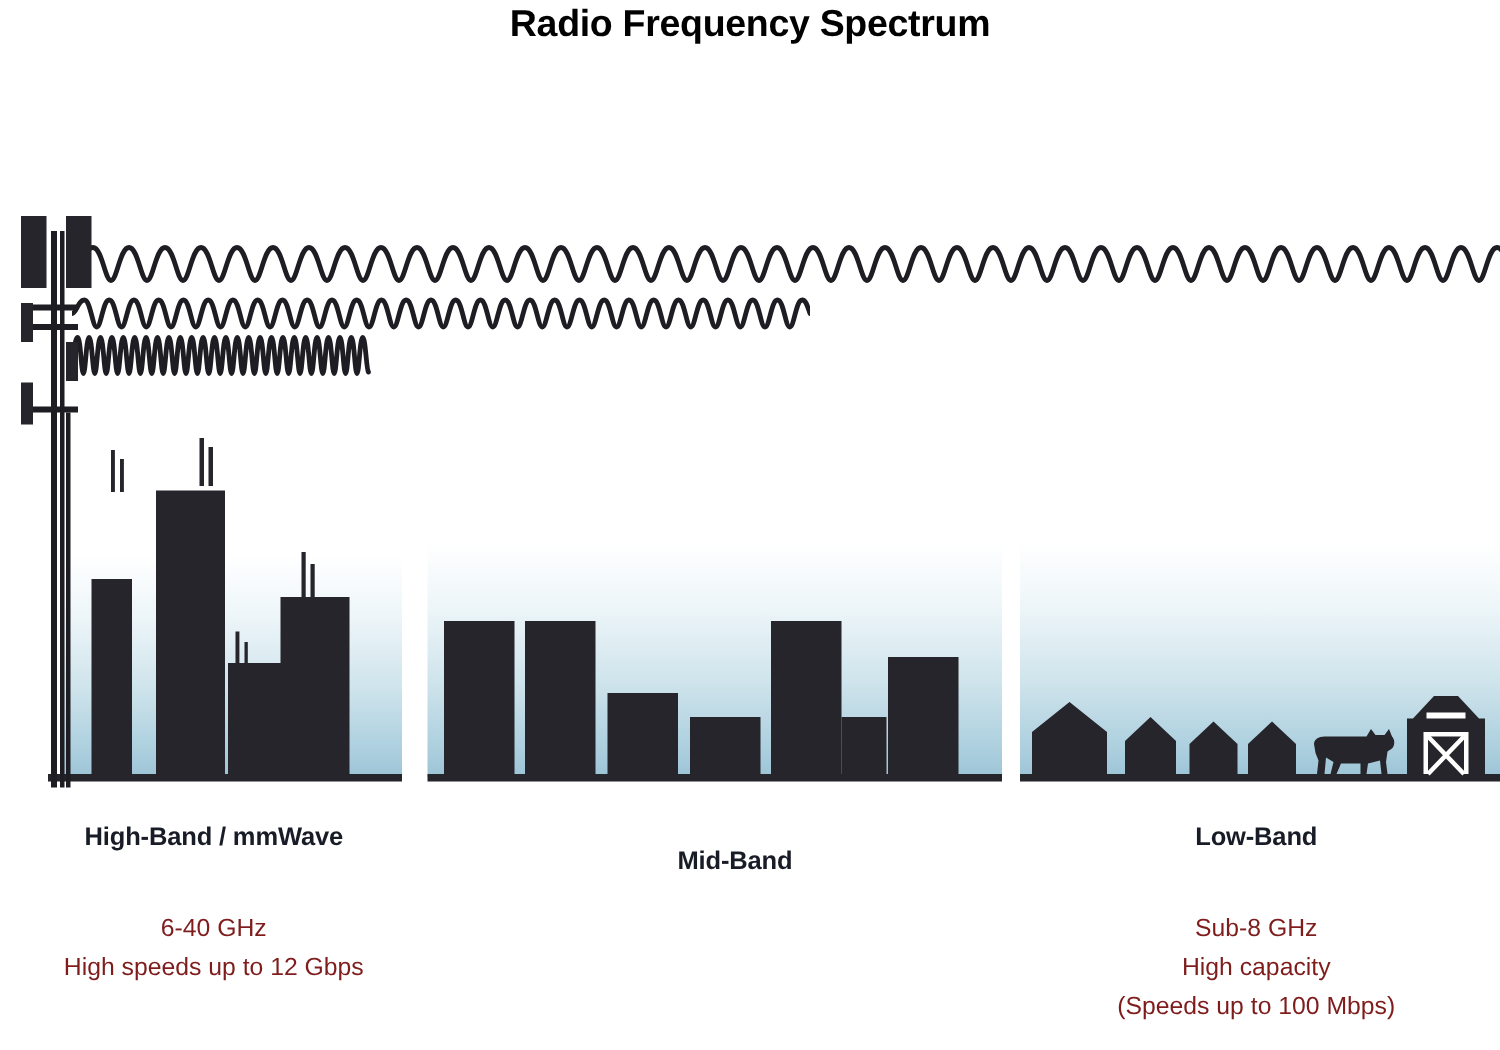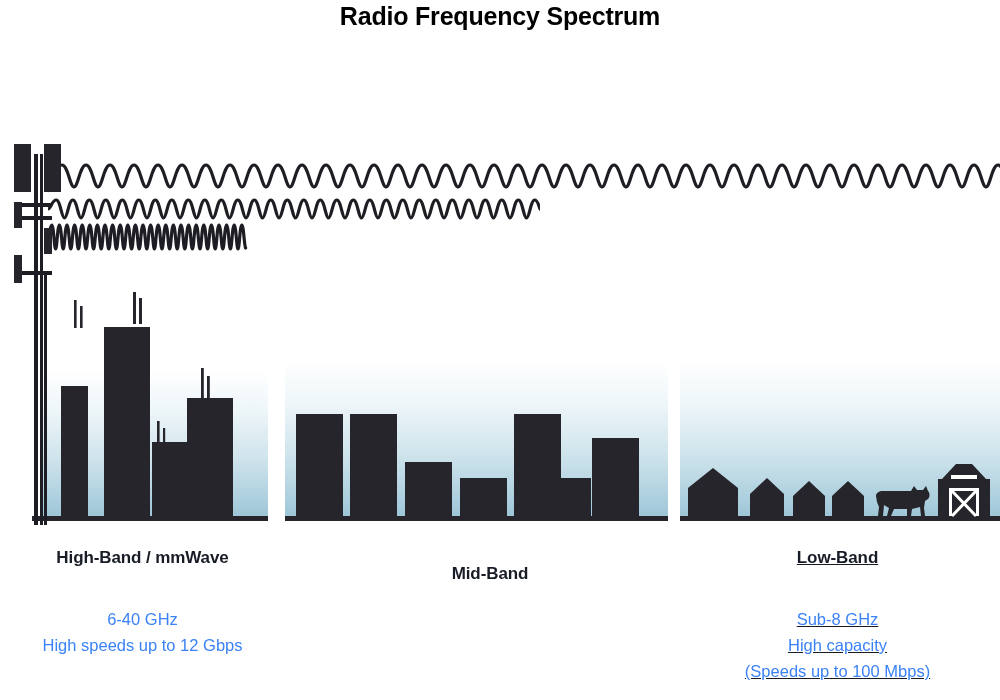--- a/index.html
+++ b/index.html
@@ -50,25 +50,25 @@
 
   
   .sil{position:absolute;}
 
   
   .caption{position:absolute;text-align:center;}
   .caption .head{
     font-size:17px;font-weight:bold;color:#181c26;margin-bottom:38px;letter-spacing:-0.1px;
   }
   .caption .line{
-    font-size:16.5px;color:#3b82f6;line-height:26px;
+    font-size:16.5px;color:#7f1d1d;line-height:26px;
   }
   #cap-high{left:0px;top:548px;width:285px;}
   #cap-mid{left:330px;top:564px;width:320px;}
-  #cap-low{left:675px;top:548px;width:325px;text-decoration:underline;}
+  #cap-low{left:675px;top:548px;width:325px;}
 </style>
 </head>
 <body>
 
 <div class="stage">
 
   <div class="title">Radio Frequency Spectrum</div>
 
   <div class="sky" id="sky-high"></div>
   <div class="sky" id="sky-mid"></div>

